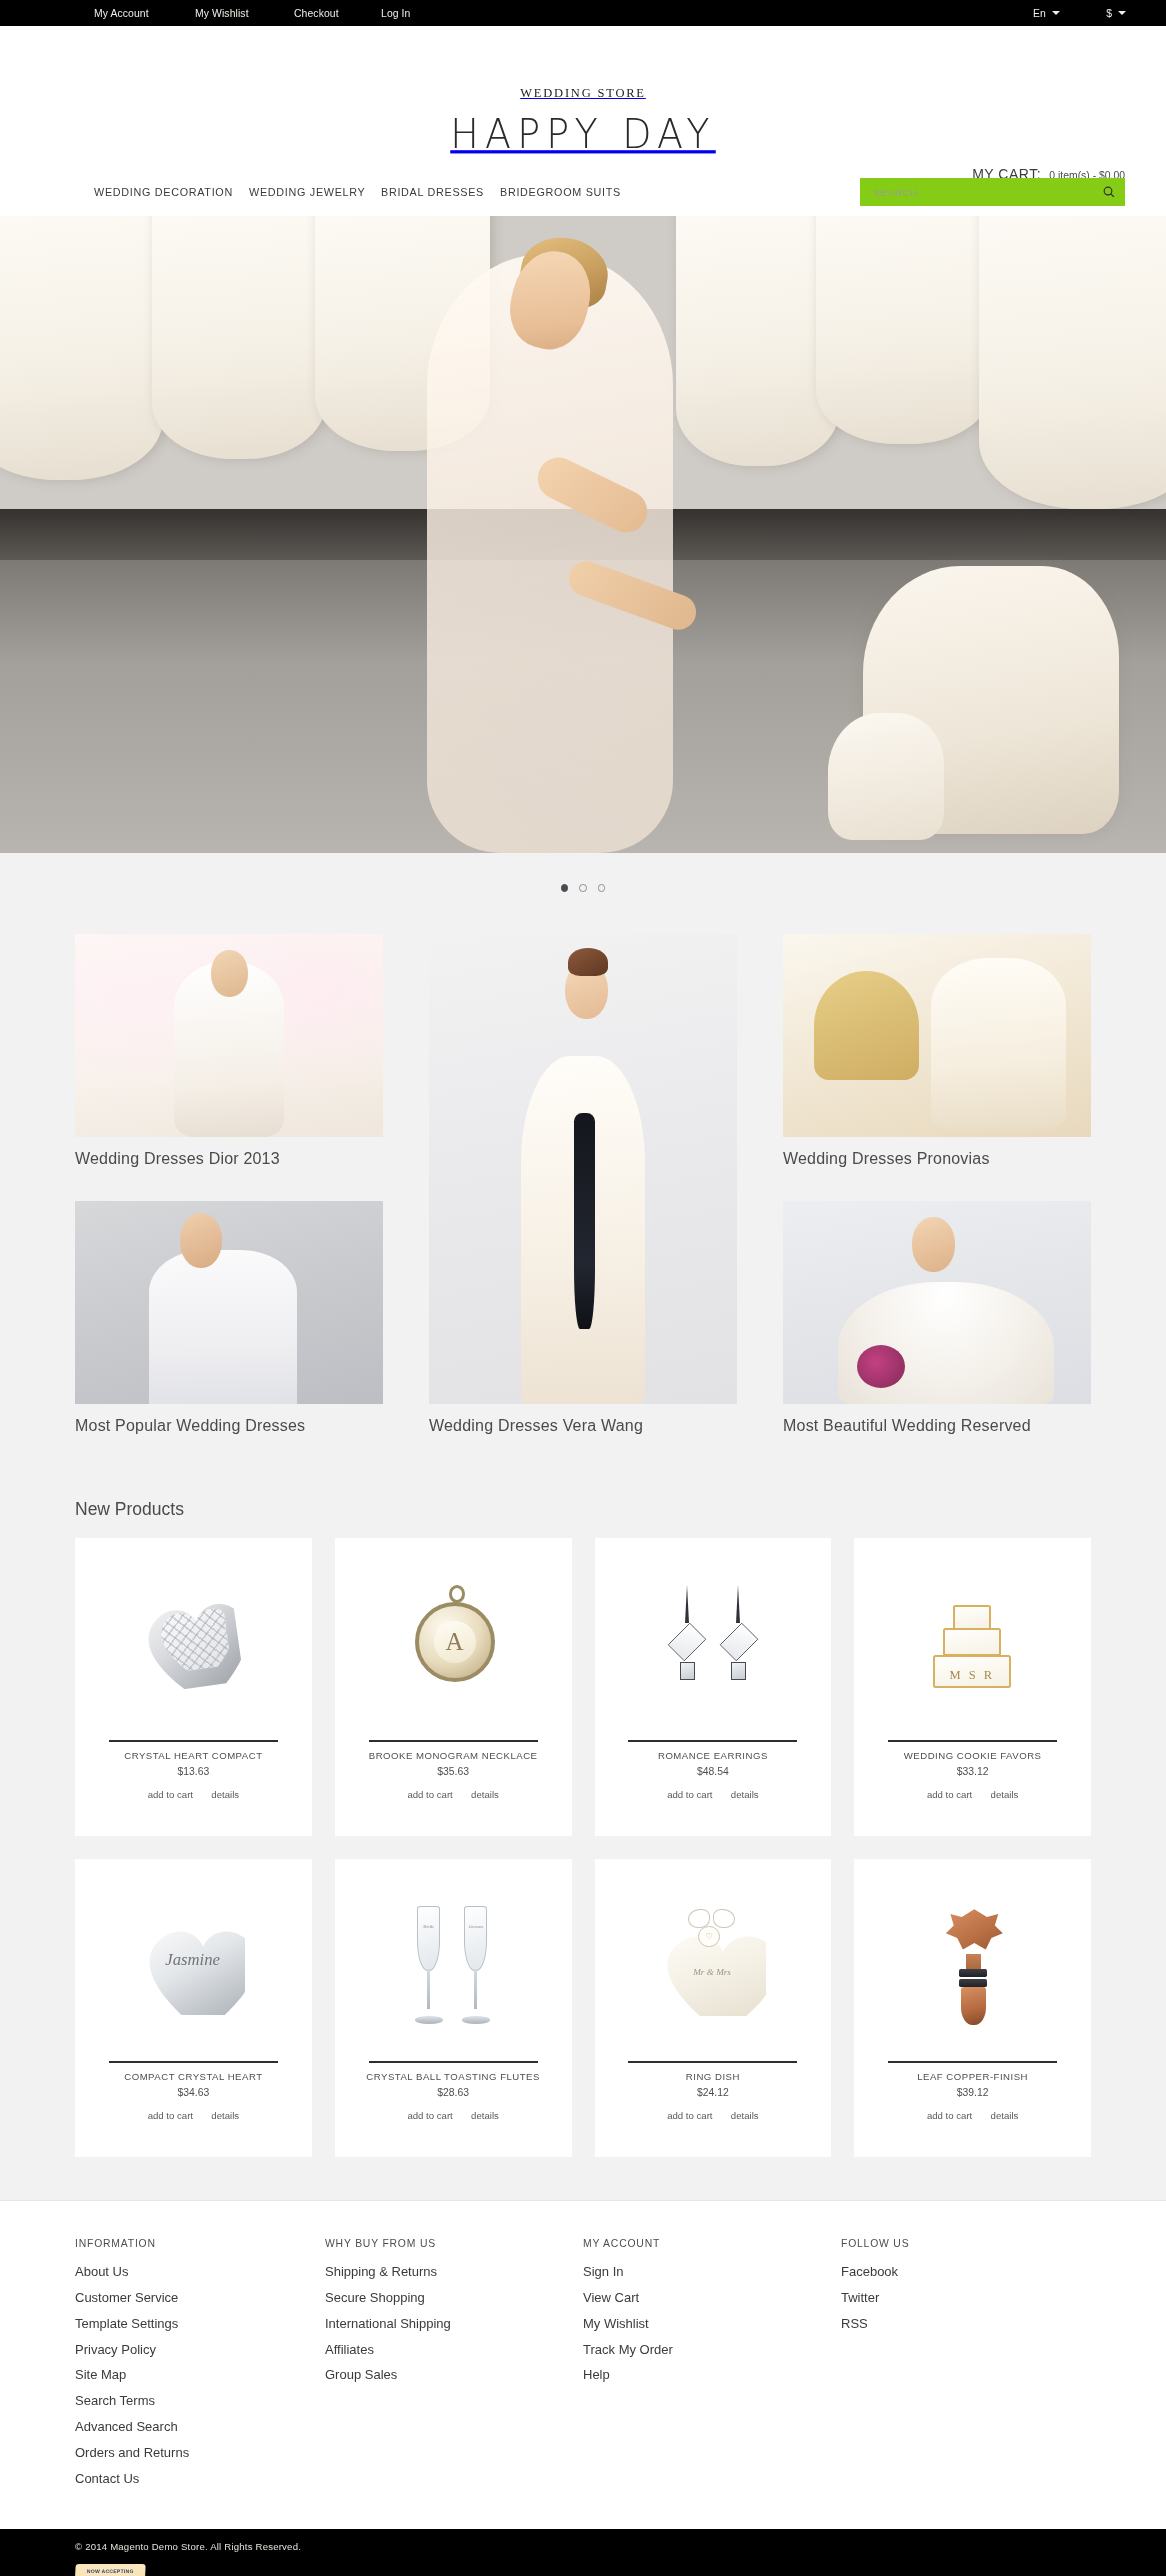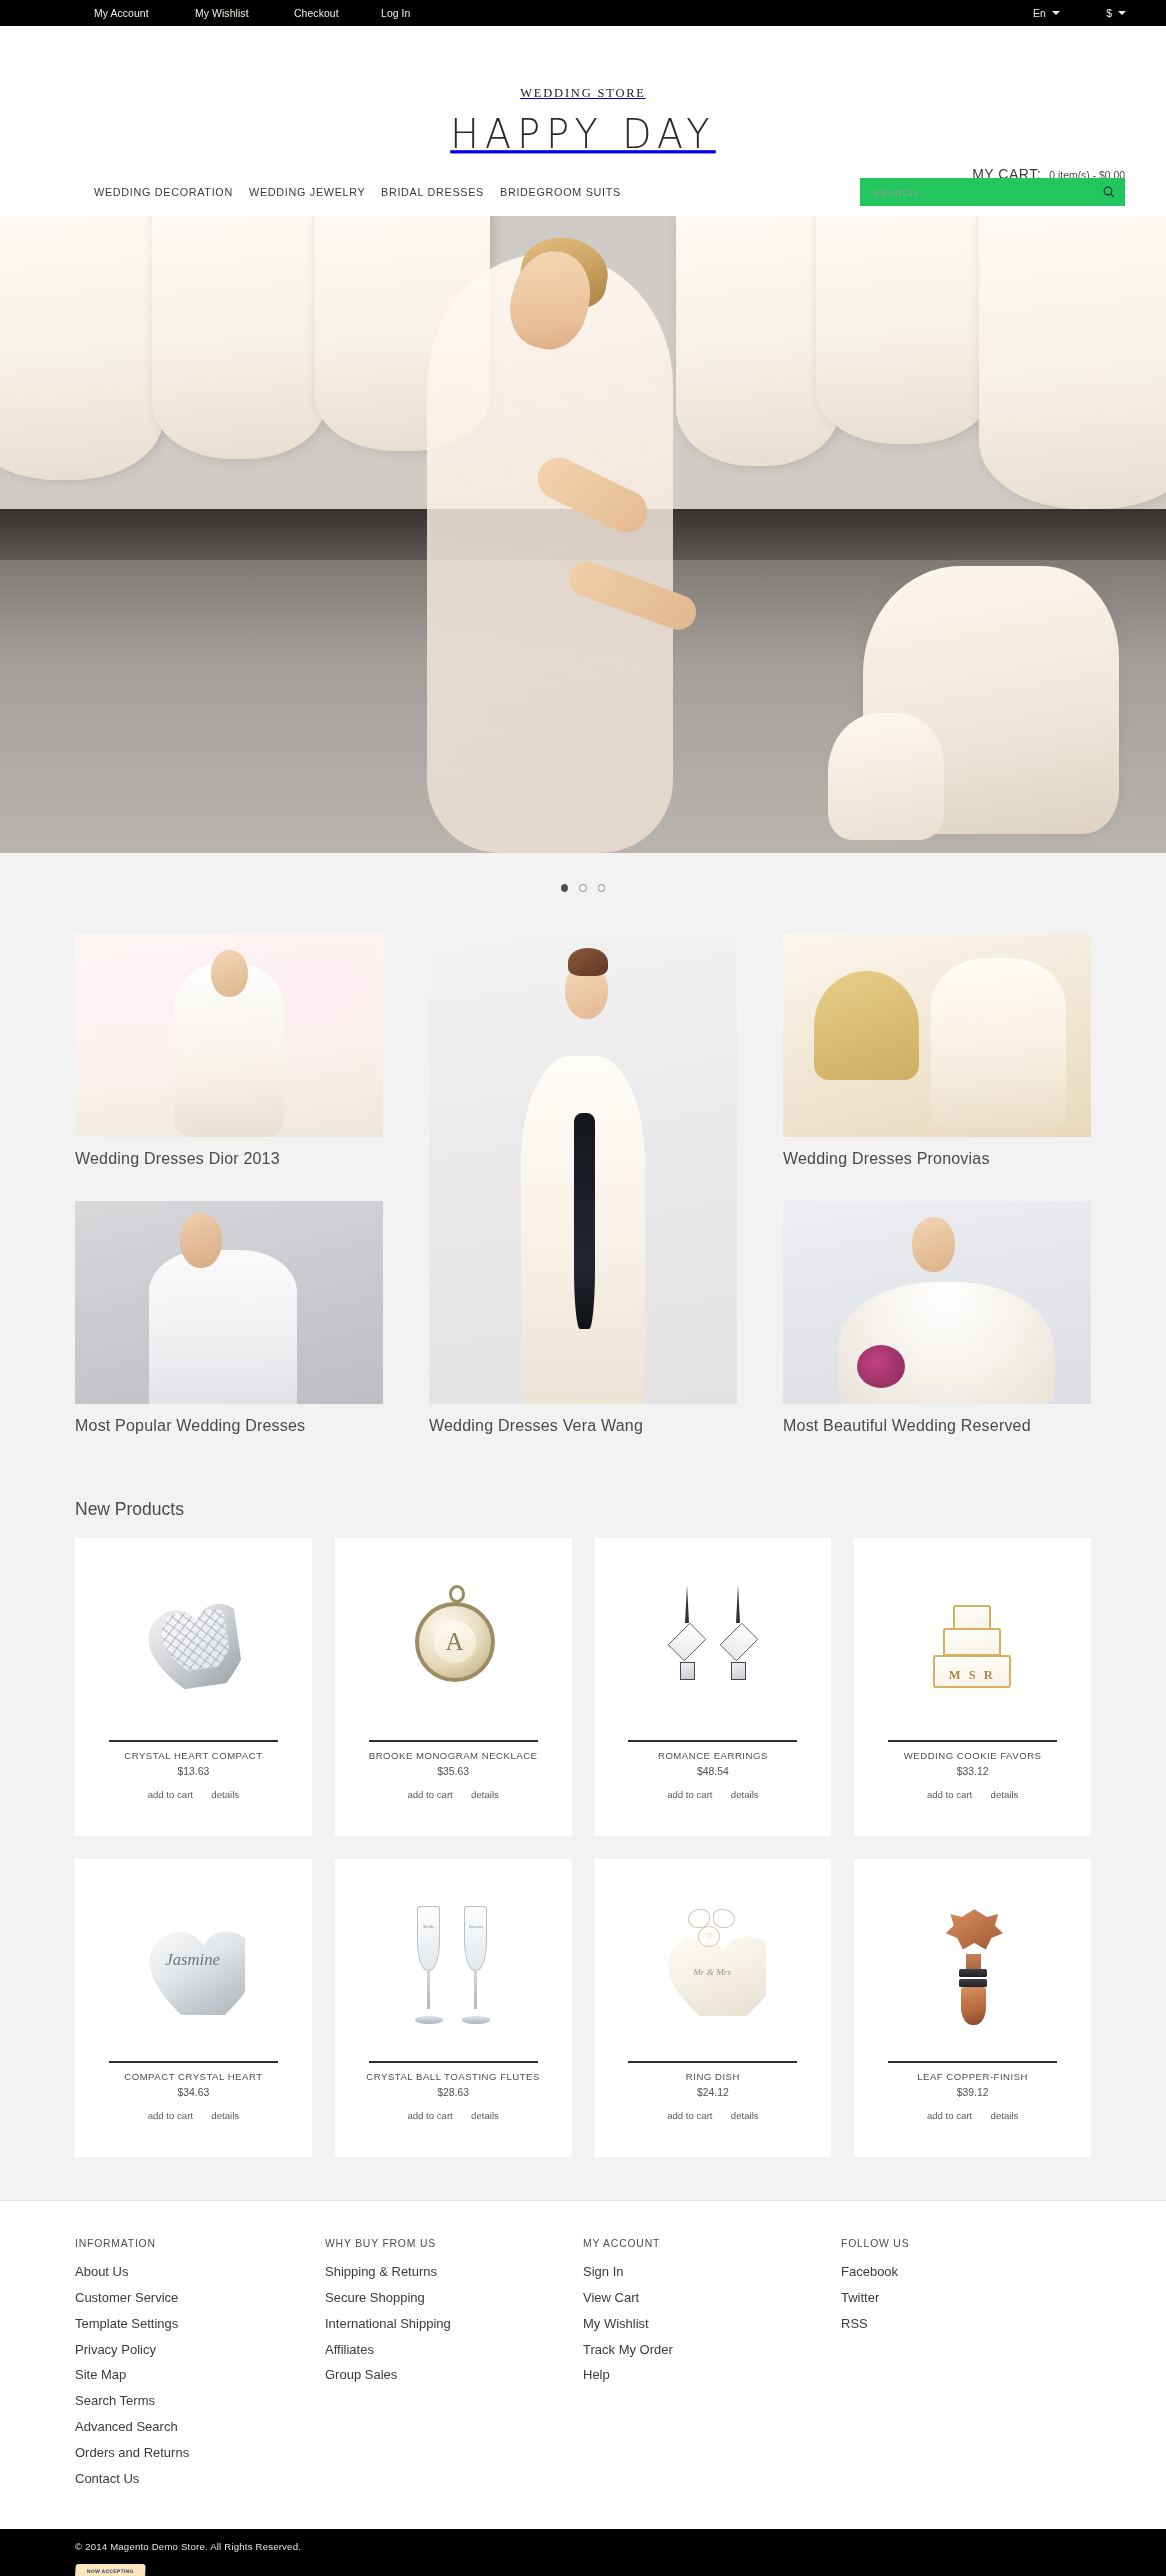--- a/index.html
+++ b/index.html
@@ -133,21 +133,21 @@
   }
   .nv-1 { width: 155px; }
   .nv-2 { width: 132px; }
   .nv-3 { width: 119px; }
   .nv-4 { }
 
   .searchbox {
     margin-left: auto;
     width: 265px;
     height: 28px;
-    background: #22c55e;
+    background: #84cc16;
     display: flex;
     align-items: center;
     padding: 0 10px 0 13.3px;
   }
   .searchbox input {
     border: 0;
     background: transparent;
     outline: none;
     flex: 1;
     font-size: 9.6px;
@@ -544,21 +544,21 @@
     background: linear-gradient(150deg,#ffffff,#e6e8ec);
   }
   .earring-drop {
     position: absolute; left: 11.7px; top: 77px;
     width: 15px; height: 18.3px;
     background: linear-gradient(160deg,#f2f3f5,#c8ccd2);
     border: 1.2px solid #44484f;
   }
   .cookie {
     position: absolute; left: 20px; top: 21.7px;
-    width: 92px; height: 90px; font-weight: bold;
+    width: 92px; height: 90px;
   }
   .cookie-tier {
     position: absolute;
     background: linear-gradient(170deg,#fffefb 0%,#f7f2e6 100%);
     border: 2.1px solid #d7b15f;
     border-radius: 2.5px;
   }
   .ct1 { left: 6.7px; bottom: 0; width: 78px; height: 33px; }
   .ct2 { left: 16.7px; bottom: 32px; width: 58px; height: 28px; }
   .ct3 { left: 27px; bottom: 58px; width: 38px; height: 25px; }

